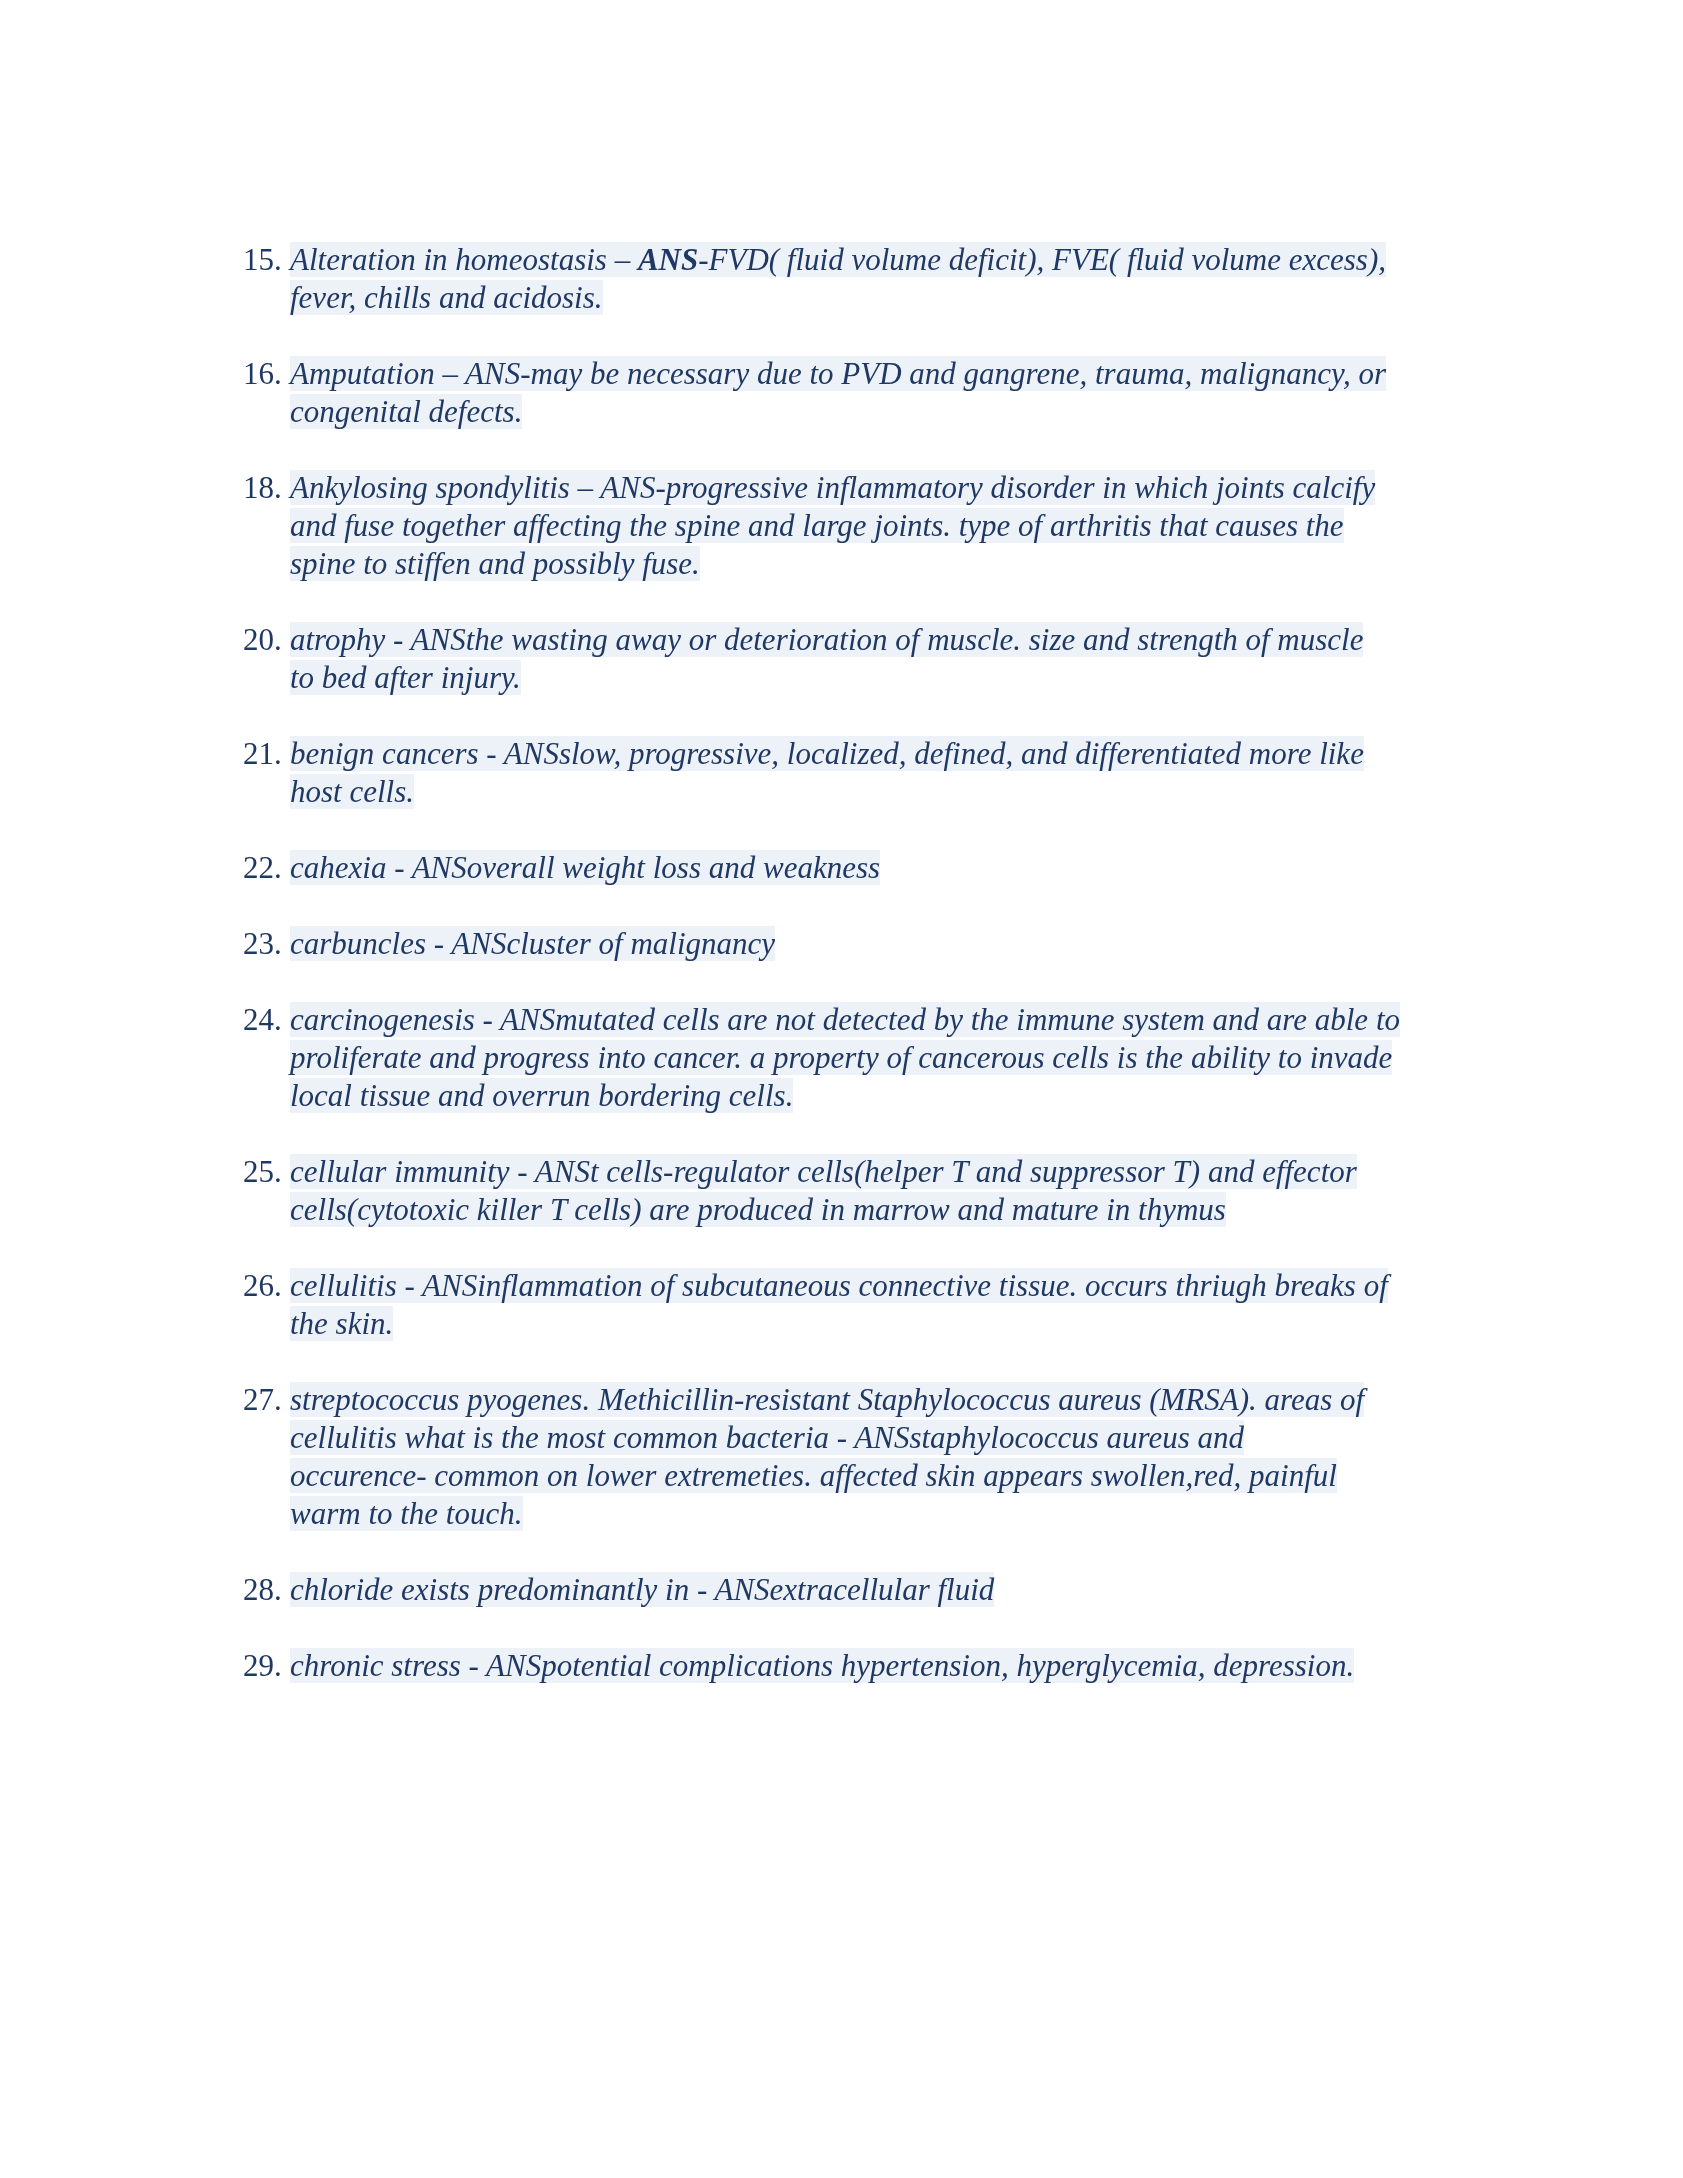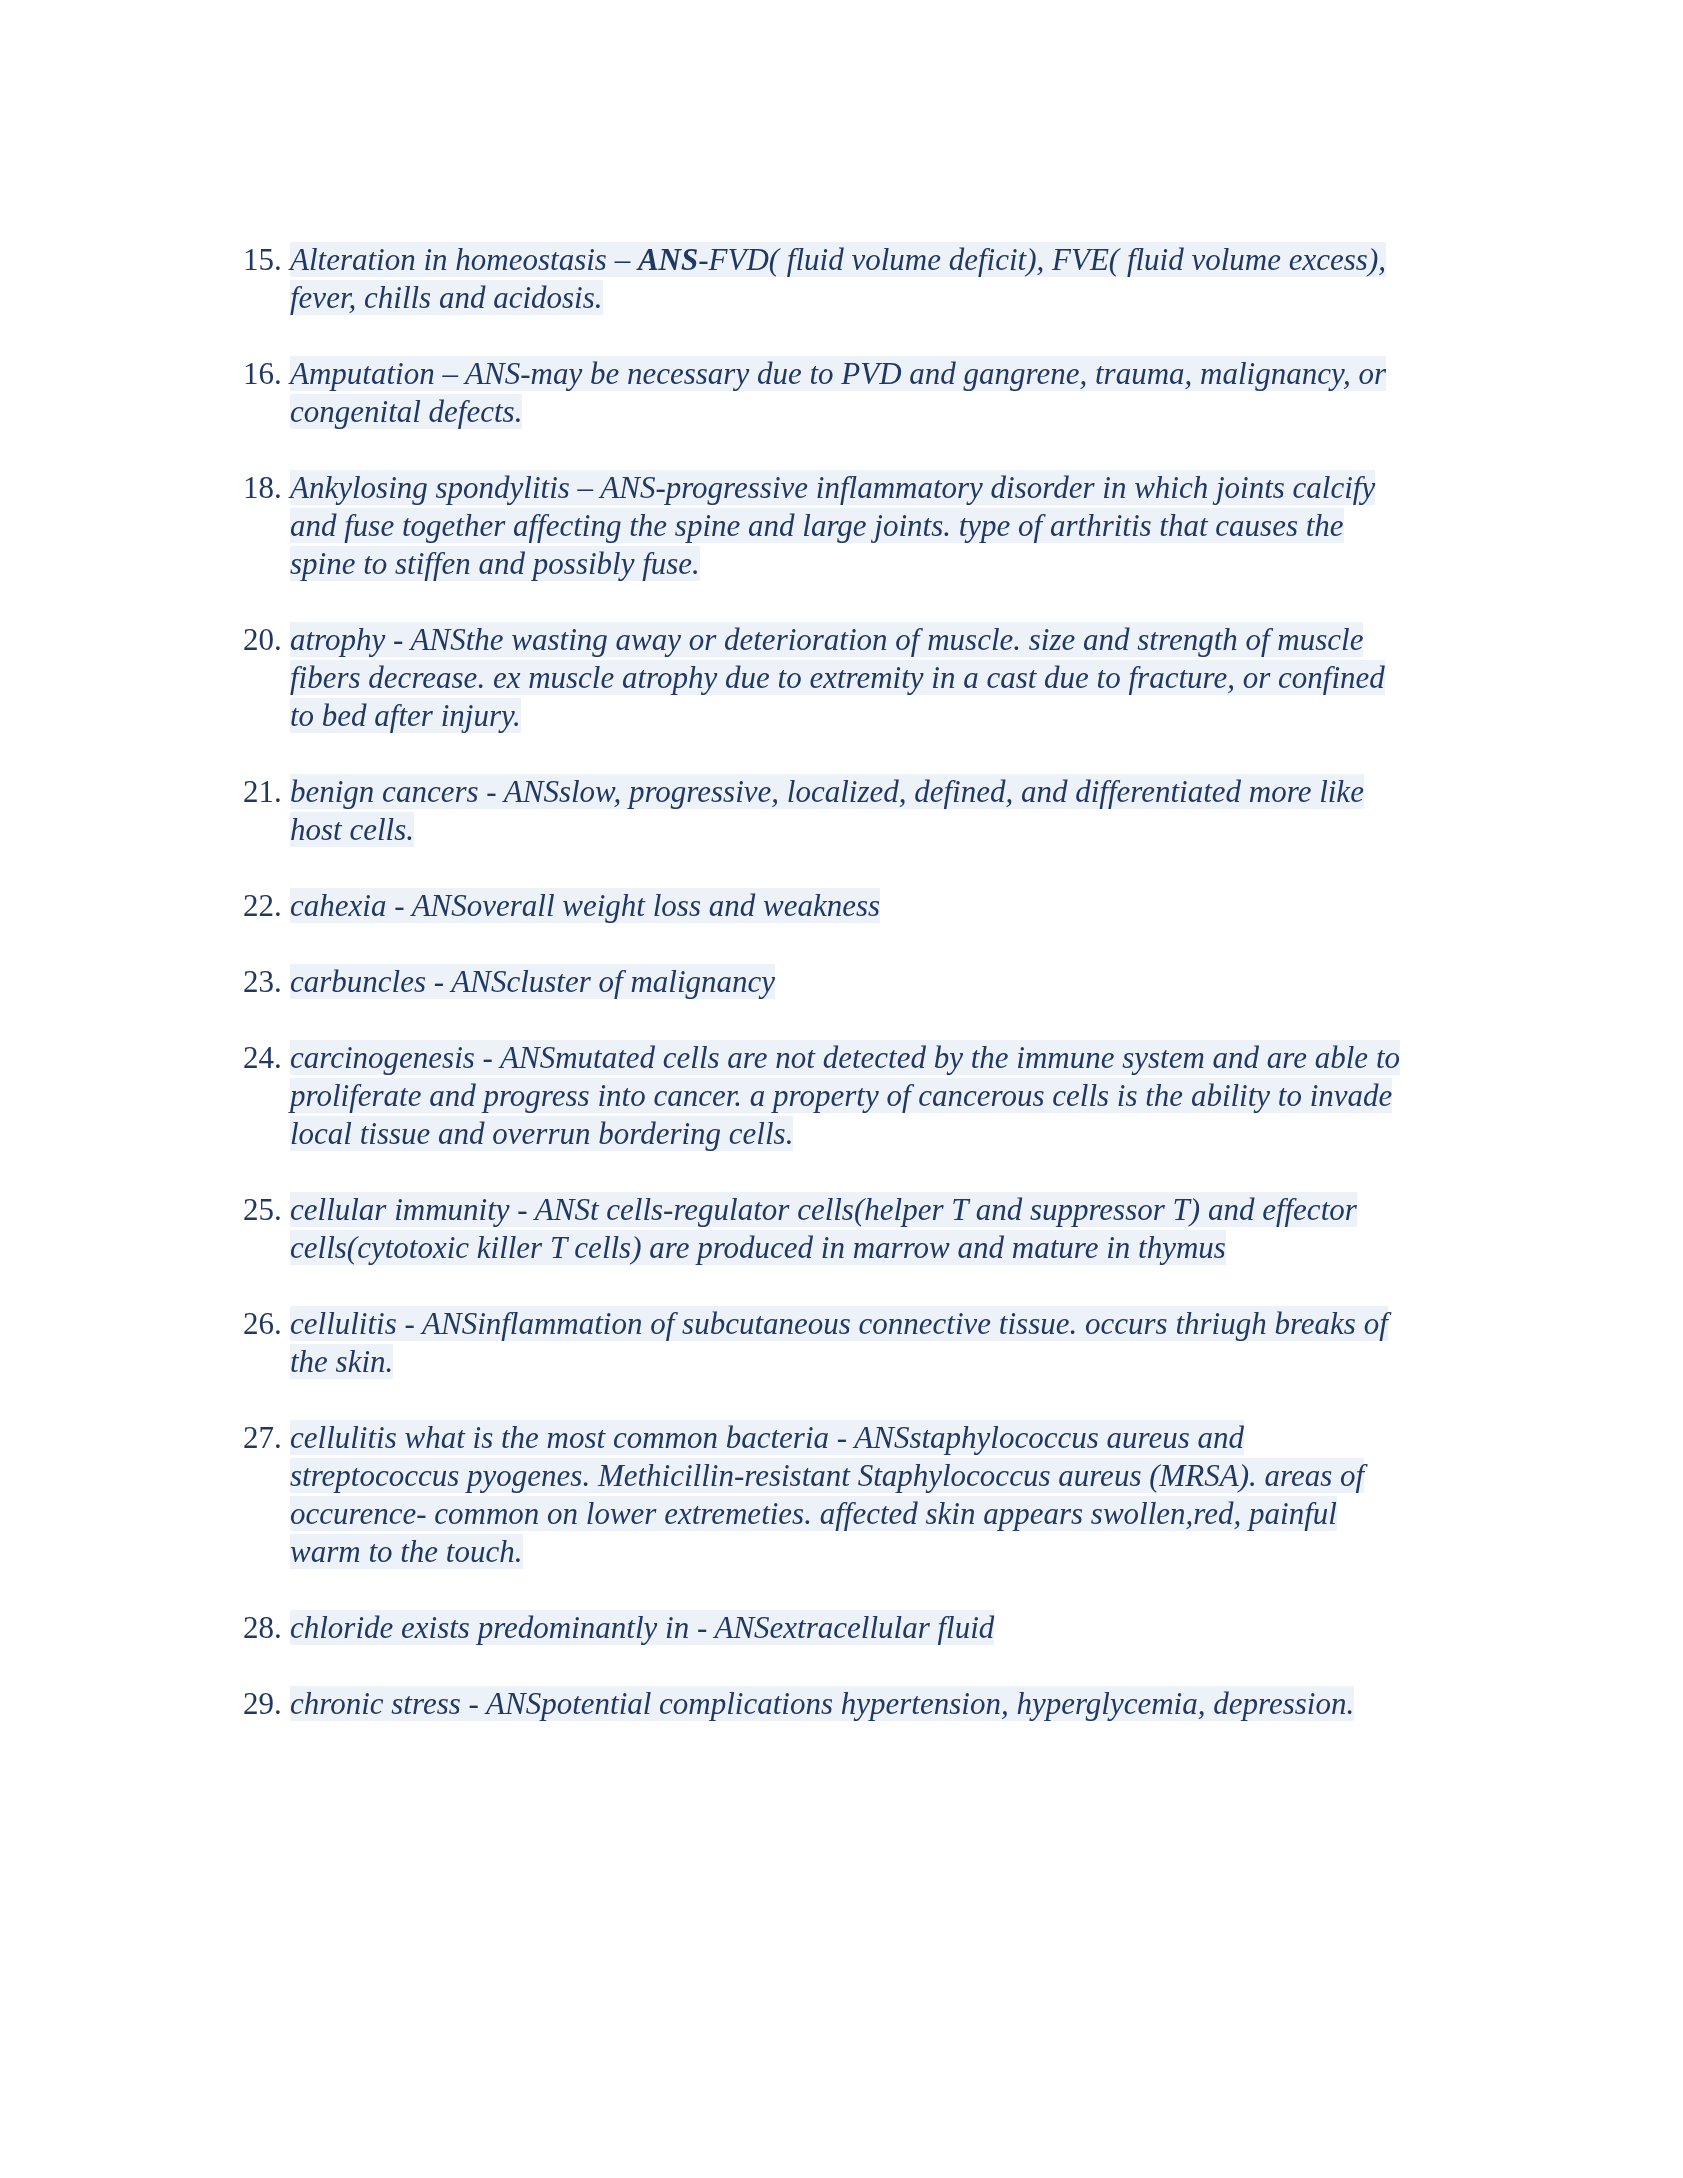--- a/index.html
+++ b/index.html
@@ -67,21 +67,20 @@
         <div class="text">
           <div class="line"><span class="hl"><span class="">Ankylosing spondylitis – ANS-progressive inflammatory disorder in which joints calcify</span></span></div>
           <div class="line"><span class="hl"><span class="">and fuse together affecting the spine and large joints. type of arthritis that causes the</span></span></div>
           <div class="line"><span class="hl"><span class="">spine to stiffen and possibly fuse.</span></span></div>
         </div>
       </div>
       <div class="item">
         <span class="num">20.</span>
         <div class="text">
           <div class="line"><span class="hl"><span class="">atrophy - ANSthe wasting away or deterioration of muscle. size and strength of muscle</span></span></div>
-          <div class="line"><span class="hl"><span class="">fibers decrease. ex muscle atrophy due to extremity in a cast due to fracture, or confined</span></span></div>
           <div class="line"><span class="hl"><span class="">to bed after injury.</span></span></div>
         </div>
       </div>
       <div class="item">
         <span class="num">21.</span>
         <div class="text">
           <div class="line"><span class="hl"><span class="">benign cancers - ANSslow, progressive, localized, defined, and differentiated more like</span></span></div>
           <div class="line"><span class="hl"><span class="">host cells.</span></span></div>
         </div>
       </div>
@@ -115,22 +114,22 @@
       <div class="item">
         <span class="num">26.</span>
         <div class="text">
           <div class="line"><span class="hl"><span class="">cellulitis - ANSinflammation of subcutaneous connective tissue. occurs thriugh breaks of</span></span></div>
           <div class="line"><span class="hl"><span class="">the skin.</span></span></div>
         </div>
       </div>
       <div class="item">
         <span class="num">27.</span>
         <div class="text">
+          <div class="line"><span class="hl"><span class="">streptococcus pyogenes. Methicillin-resistant Staphylococcus aureus (MRSA). areas of</span></span></div>
           <div class="line"><span class="hl"><span class="">cellulitis what is the most common bacteria - ANSstaphylococcus aureus and</span></span></div>
-          <div class="line"><span class="hl"><span class="">streptococcus pyogenes. Methicillin-resistant Staphylococcus aureus (MRSA). areas of</span></span></div>
           <div class="line"><span class="hl"><span class="">occurence- common on lower extremeties. affected skin appears swollen,red, painful</span></span></div>
           <div class="line"><span class="hl"><span class="">warm to the touch.</span></span></div>
         </div>
       </div>
       <div class="item">
         <span class="num">28.</span>
         <div class="text">
           <div class="line"><span class="hl"><span class="">chloride exists predominantly in - ANSextracellular fluid</span></span></div>
         </div>
       </div>

